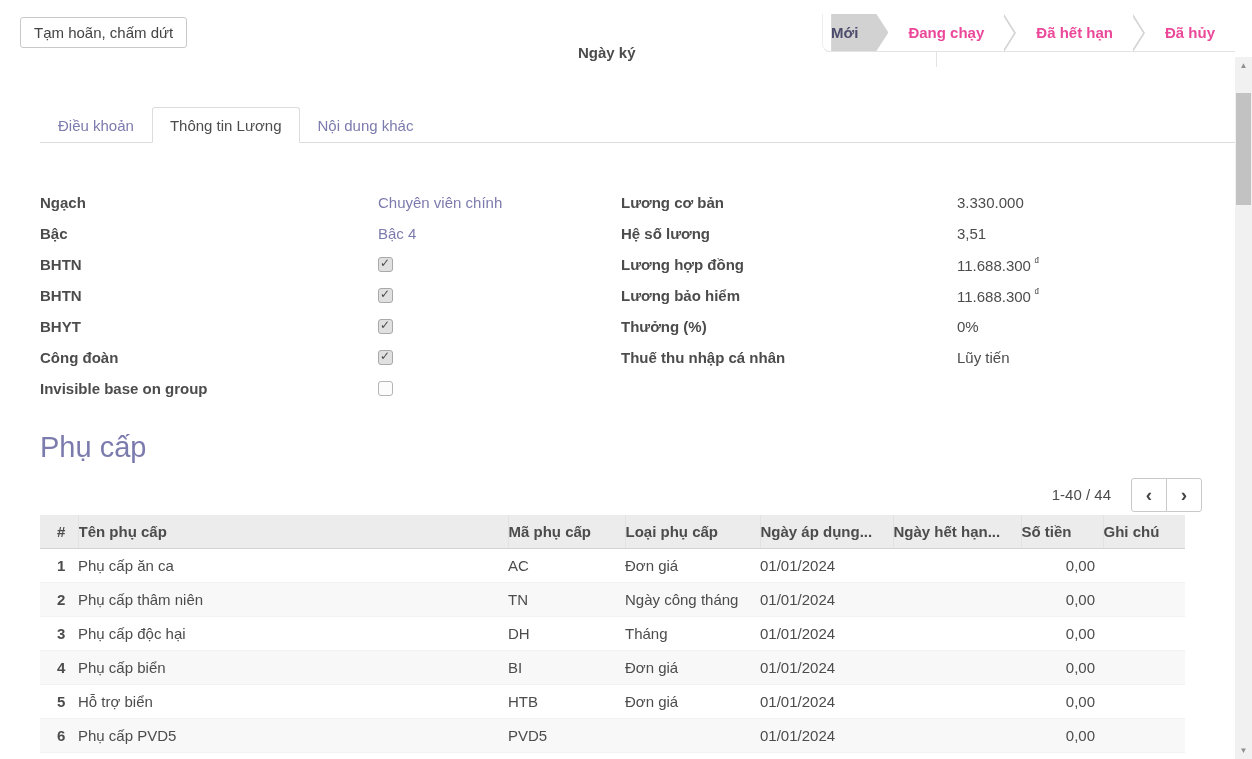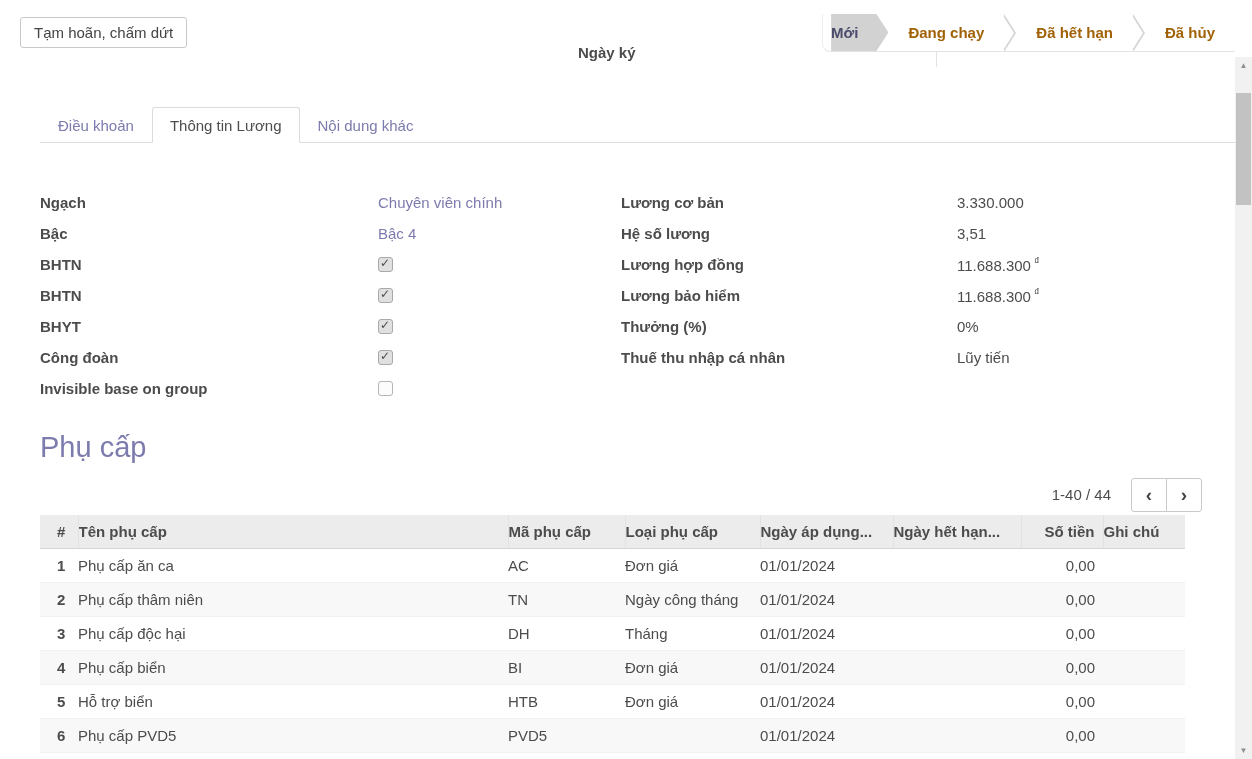--- a/index.html
+++ b/index.html
@@ -20,21 +20,21 @@
   .partial-label { position:absolute; left:578px; top:44px; font-weight:bold; font-size:15px; color:#4c4c4c; white-space:nowrap; }
   .vline { position:absolute; left:936px; top:33px; width:1px; height:34px; background:#e3e3e3; }
 
   .statusbar {
     position:absolute; top:14px; right:17px; height:38px; display:flex;
     background:#fff; border-bottom:1px solid #e3e3e3; border-left:1px solid #ededed;
     border-bottom-left-radius:8px; padding-left:8px;
   }
   .status-step {
     position:relative; line-height:38px; font-weight:bold; font-size:15px;
-    color:#a16207; padding:0 20px; cursor:pointer; white-space:nowrap;
+    color:#ec4899; padding:0 20px; cursor:pointer; white-space:nowrap;
   }
   .status-step.active {
     background:#d2d2d2; color:#4c4c6d;
     clip-path:polygon(0 0, calc(100% - 12px) 0, 100% 50%, calc(100% - 12px) 100%, 0 100%);
     padding:0 30px 0 0;
   }
   .status-step.sep { padding-left:32px; }
   .status-step.sep::before {
     content:""; position:absolute; left:0; top:0; width:0; height:0;
     border-top:19px solid transparent; border-bottom:19px solid transparent;
@@ -100,21 +100,21 @@
   .allowance-table col.c4 { width:135px; }
   .allowance-table col.c5 { width:133px; }
   .allowance-table col.c6 { width:128px; }
   .allowance-table col.c7 { width:82px; }
   .allowance-table th {
     background:#ececec; font-weight:bold; color:#4c4c4c; text-align:left;
     padding:8px 8px 8px 0; border-bottom:1px solid #d4d4d4; border-right:1px solid #e2e2e2;
     white-space:nowrap; overflow:hidden; text-overflow:ellipsis;
   }
   .allowance-table th:last-child { border-right:none; }
-  .allowance-table th.right { text-align:right; }
+  .allowance-table th.right { }
   .allowance-table td {
     padding:8px 8px 8px 0; color:#4c4c4c; white-space:nowrap; overflow:hidden;
     border-bottom:1px solid #f2f2f2;
   }
   .allowance-table th:first-child, .allowance-table td:first-child { padding-left:17px; }
   .allowance-table tbody tr:nth-child(even) { background:#f8f8f8; }
   td.c-idx { font-weight:bold; }
   td.c-amt { text-align:right; }
   .allowance-table tbody tr { cursor:pointer; }
 

